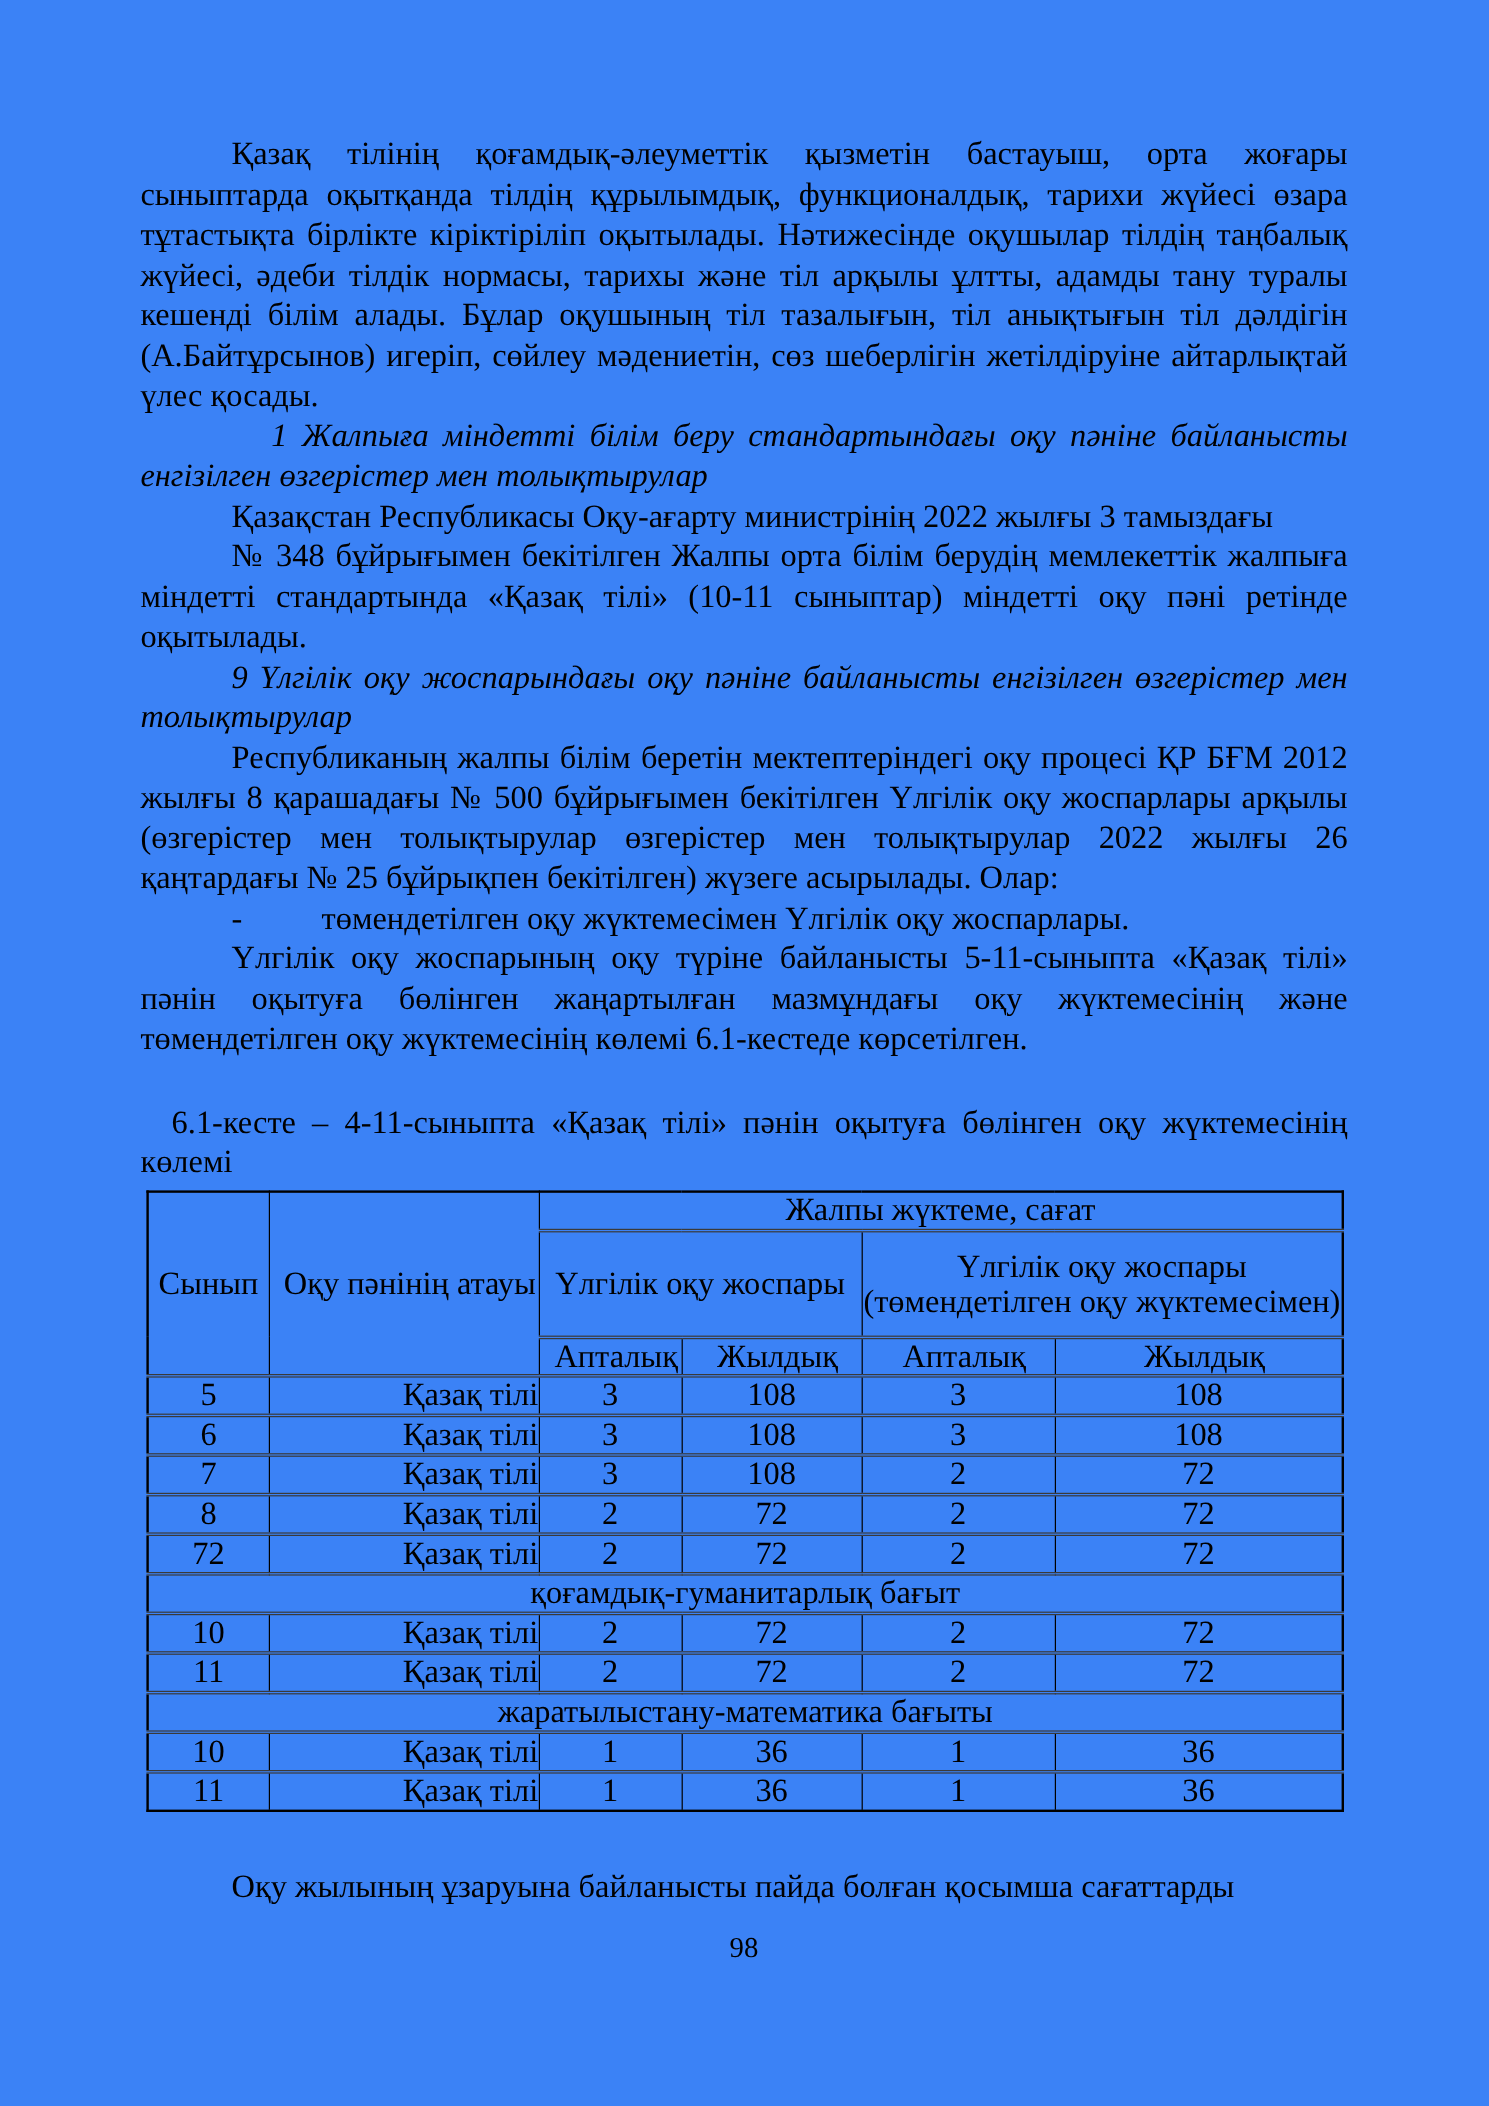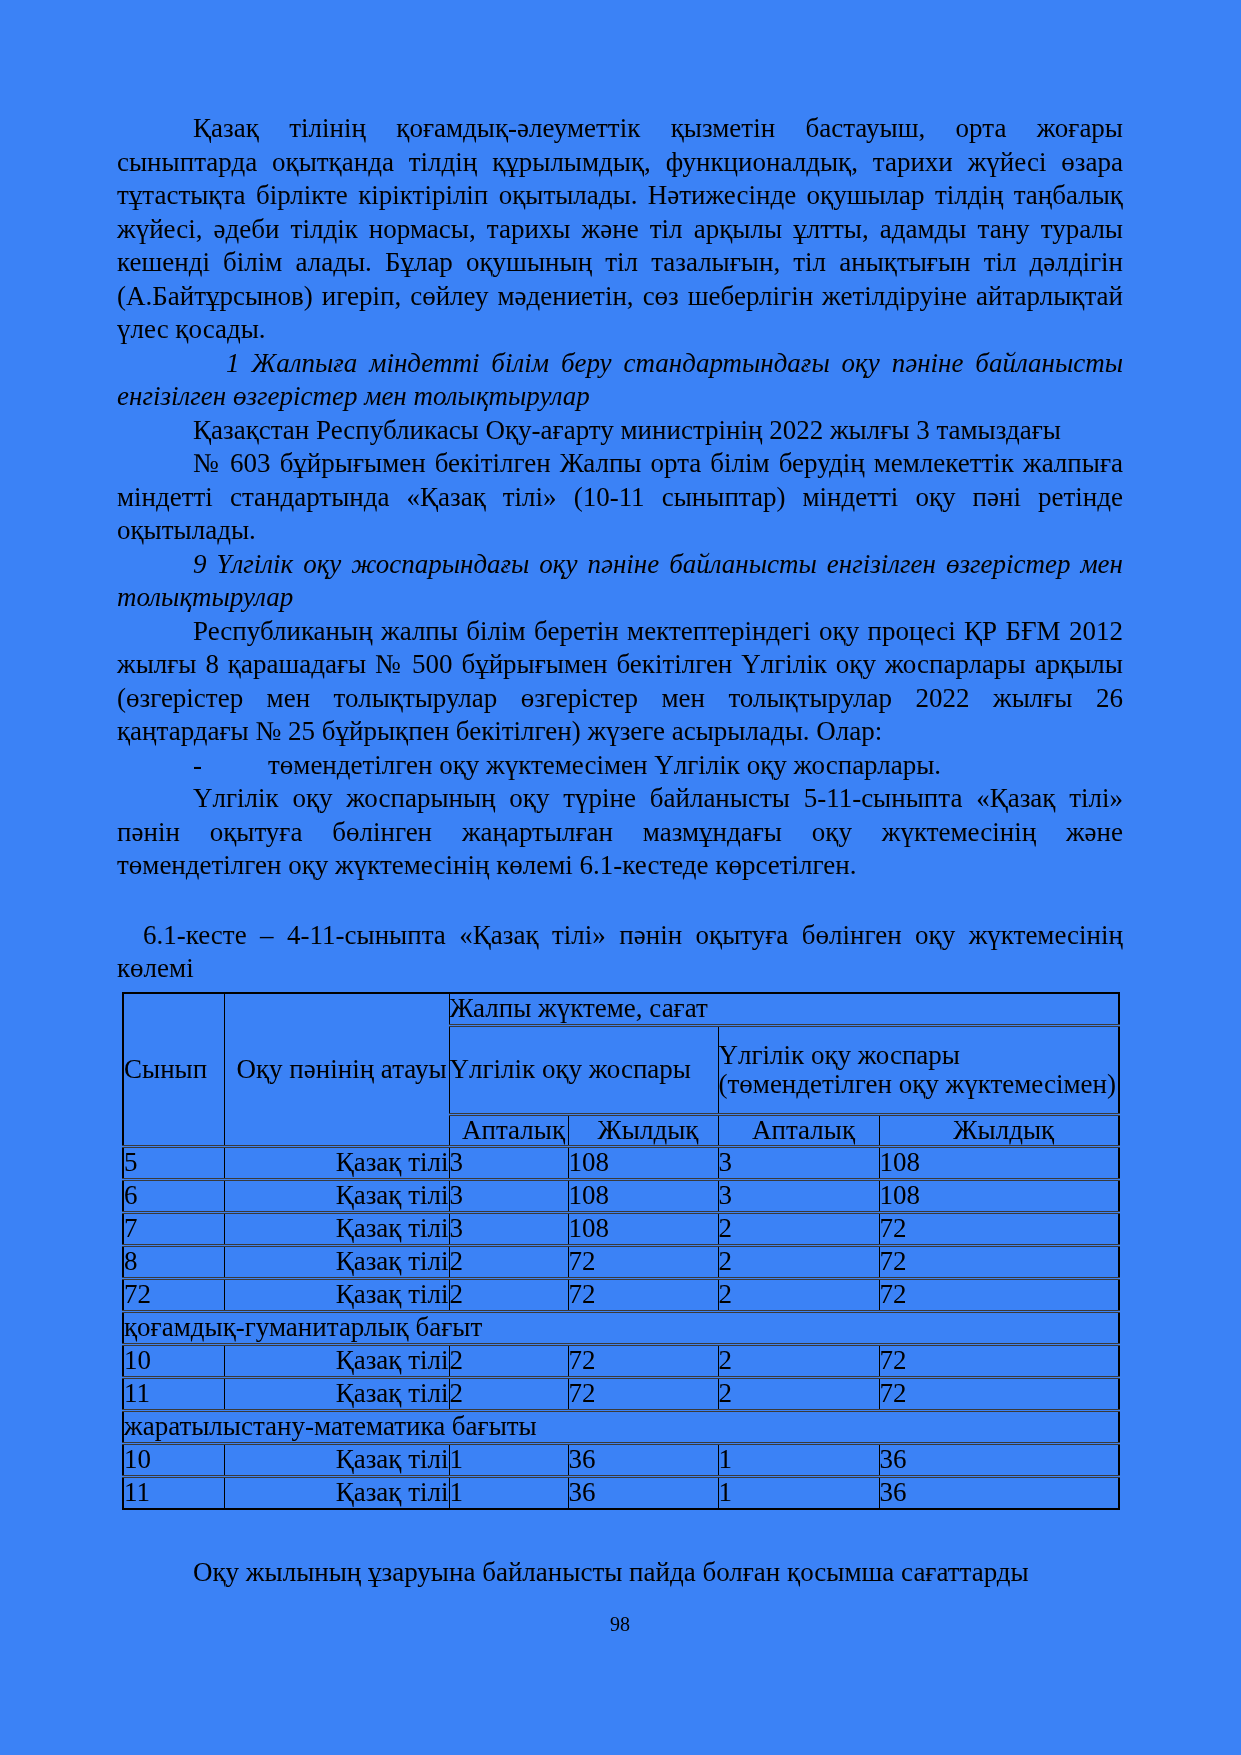--- a/index.html
+++ b/index.html
@@ -43,38 +43,38 @@
     line-height: 29px;
     padding: 0;
     overflow: hidden;
     vertical-align: middle;
   }
   table.load-table tr.bt td { border-top: 3px double #3a3a3a; }
   .r1 td { height: 30px; }
   .r2 td { height: 86px; }
   .r3 td { height: 27px; }
   .dr td { height: 30px; }
-  .center { text-align: left; }
+  .center { text-align: center; }
   .cell-left { text-align: center; padding-left: 10px !important; }
   .subj { text-align: right; padding-left: 12px !important; }
   .closing { margin-top: 46px; }
-  .page-number { margin-top: 20px; text-align: center; font-size: 20px; line-height: 30px; }
+  .page-number { margin-top: 20px; text-align: center; font-size: 24px; line-height: 30px; }
 </style>
 </head>
 <body>
 
 <div class="page">
 
   <p class="ind76">Қазақ тілінің қоғамдық-әлеуметтік қызметін бастауыш, орта жоғары сыныптарда оқытқанда тілдің құрылымдық, функционалдық, тарихи жүйесі өзара тұтастықта бірлікте кіріктіріліп оқытылады. Нәтижесінде оқушылар тілдің таңбалық жүйесі, әдеби тілдік нормасы, тарихы және тіл арқылы ұлтты, адамды тану туралы кешенді білім алады. Бұлар оқушының тіл тазалығын, тіл анықтығын тіл дәлдігін (А.Байтұрсынов) игеріп, сөйлеу мәдениетін, сөз шеберлігін жетілдіруіне айтарлықтай үлес қосады.</p>
 
   <p class="ind109 italic">1 Жалпыға міндетті білім беру стандартындағы оқу пәніне байланысты енгізілген өзгерістер мен толықтырулар</p>
 
   <p class="ind76">Қазақстан Республикасы Оқу-ағарту министрінің 2022 жылғы 3 тамыздағы</p>
 
-  <p class="ind76">№ 603 бұйрығымен бекітілген Жалпы орта білім берудің мемлекеттік жалпыға міндетті стандартында «Қазақ тілі» (10-11 сыныптар) міндетті оқу пәні ретінде оқытылады.</p>
+  <p class="ind76">№ 348 бұйрығымен бекітілген Жалпы орта білім берудің мемлекеттік жалпыға міндетті стандартында «Қазақ тілі» (10-11 сыныптар) міндетті оқу пәні ретінде оқытылады.</p>
 
   <p class="ind76 italic">9 Үлгілік оқу жоспарындағы оқу пәніне байланысты енгізілген өзгерістер мен толықтырулар</p>
 
   <p class="ind76">Республиканың жалпы білім беретін мектептеріндегі оқу процесі ҚР БҒМ 2012 жылғы 8 қарашадағы № 500 бұйрығымен бекітілген Үлгілік оқу жоспарлары арқылы (өзгерістер мен толықтырулар өзгерістер мен толықтырулар 2022 жылғы 26 қаңтардағы № 25 бұйрықпен бекітілген) жүзеге асырылады. Олар:</p>
 
 
   <p class="list-line"><span>-</span><span class="list-text">төмендетілген оқу жүктемесімен Үлгілік оқу жоспарлары.</span></p>
 
   <p class="ind76">Үлгілік оқу жоспарының оқу түріне байланысты 5-11-сыныпта «Қазақ тілі» пәнін оқытуға бөлінген жаңартылған мазмұндағы оқу жүктемесінің және төмендетілген оқу жүктемесінің көлемі 6.1-кестеде көрсетілген.</p>
 

